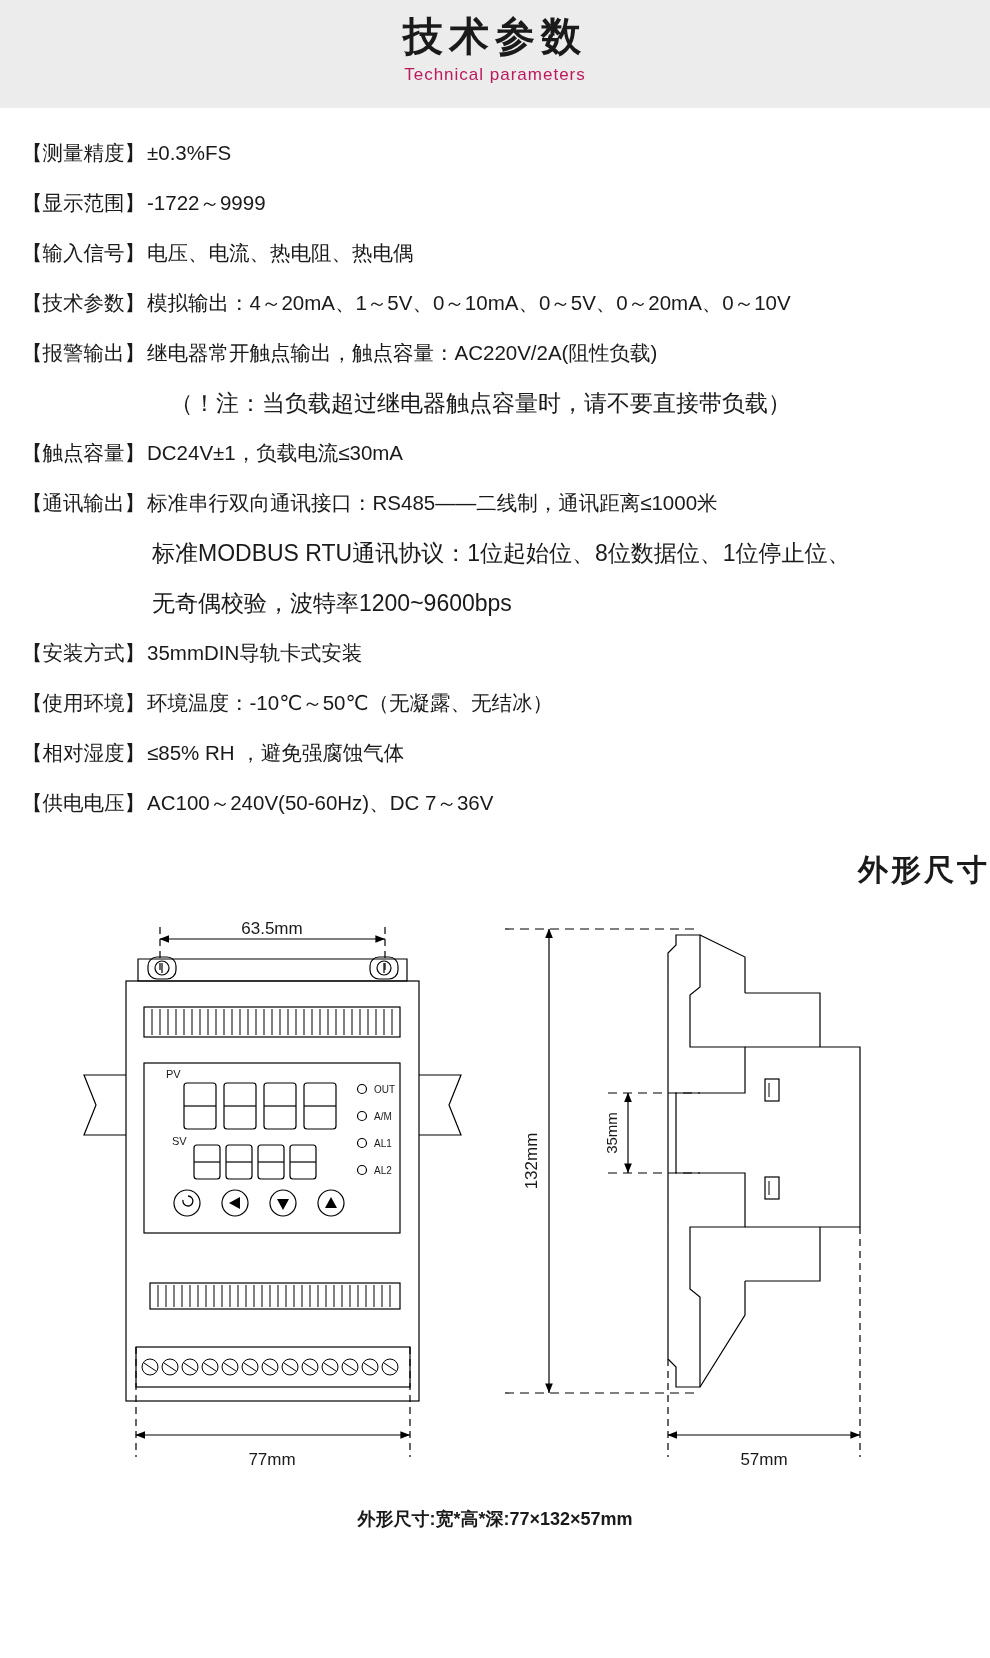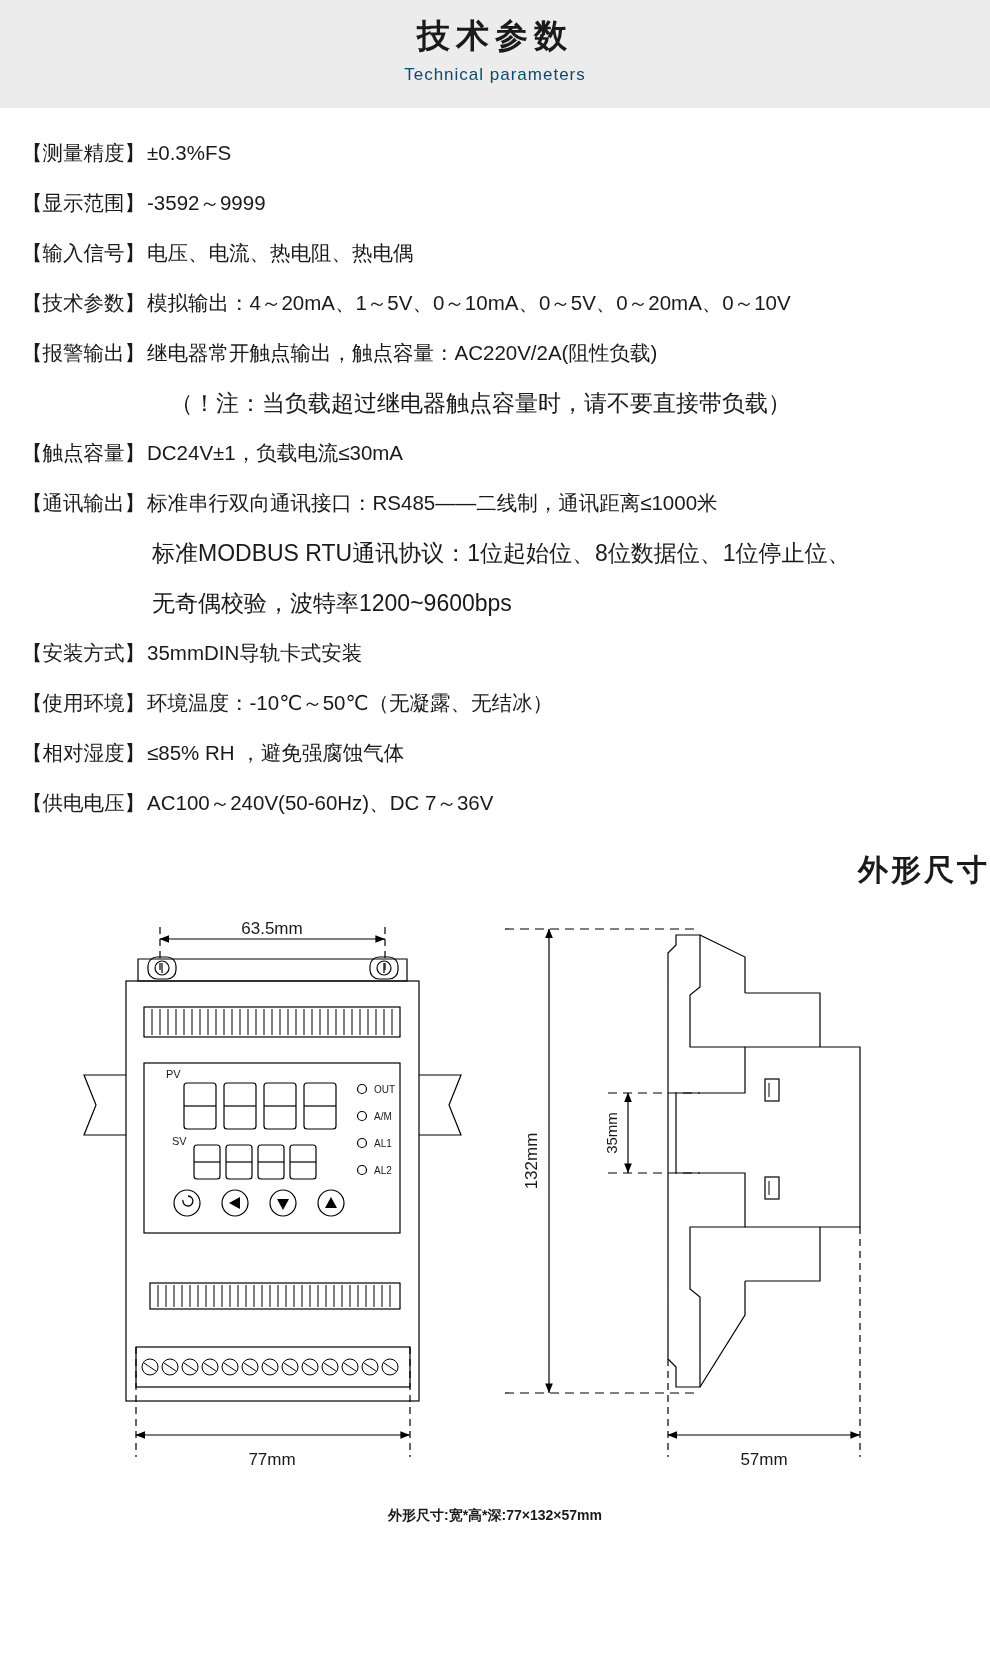--- a/index.html
+++ b/index.html
@@ -16,30 +16,30 @@
   .header{
     width:990px;
     height:108px;
     background:#ececec;
     text-align:center;
     padding-top:10px;
     box-sizing:border-box;
   }
   .header h1{
     margin:0;
-    font-size:33px;
+    font-size:40px;
     font-weight:700;
     letter-spacing:6px;
     color:#1a1a1a;
     line-height:52px;
   }
   .header .sub{
     margin:0;
     font-size:17px;
-    color:#0c4a6e;
+    color:#be185d;
     letter-spacing:1px;
     line-height:26px;
   }
 
   
   .specs{
     padding:30px 22px 0 22px;
   }
   .spec-row{
     display:flex;
@@ -74,21 +74,21 @@
     margin:32px 0 6px 0;
   }
   .drawing{
     position:relative;
     width:830px;
     height:610px;
   }
   .drawing svg{display:block;}
   .caption{
     text-align:center;
-    font-size:14px;
+    font-size:18px;
     font-weight:700;
     padding-bottom:18px;
   }
 </style>
 </head>
 <body>
 
 <div class="page">
 
   <div class="header">
@@ -98,21 +98,21 @@
 
   <div class="specs">
 
     <div class="spec-row">
       <span class="spec-label">【测量精度】</span>
       <span class="spec-value">±0.3%FS</span>
     </div>
 
     <div class="spec-row">
       <span class="spec-label">【显示范围】</span>
-      <span class="spec-value">-3592～9999</span>
+      <span class="spec-value">-1722～9999</span>
     </div>
 
     <div class="spec-row">
       <span class="spec-label">【输入信号】</span>
       <span class="spec-value">电压、电流、热电阻、热电偶</span>
     </div>
 
     <div class="spec-row">
       <span class="spec-label">【技术参数】</span>
       <span class="spec-value">模拟输出：4～20mA、1～5V、0～10mA、0～5V、0～20mA、0～10V</span>

